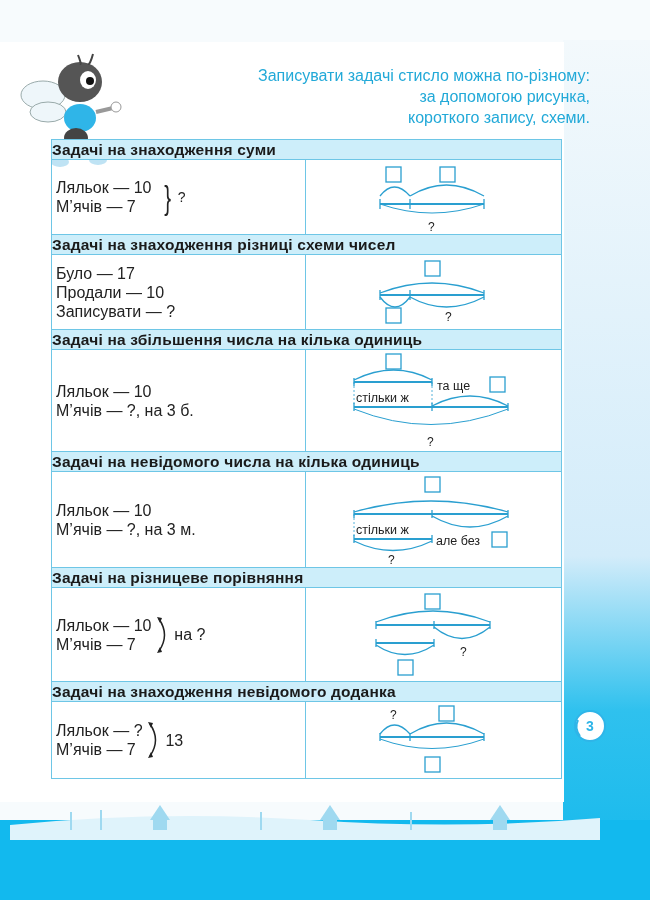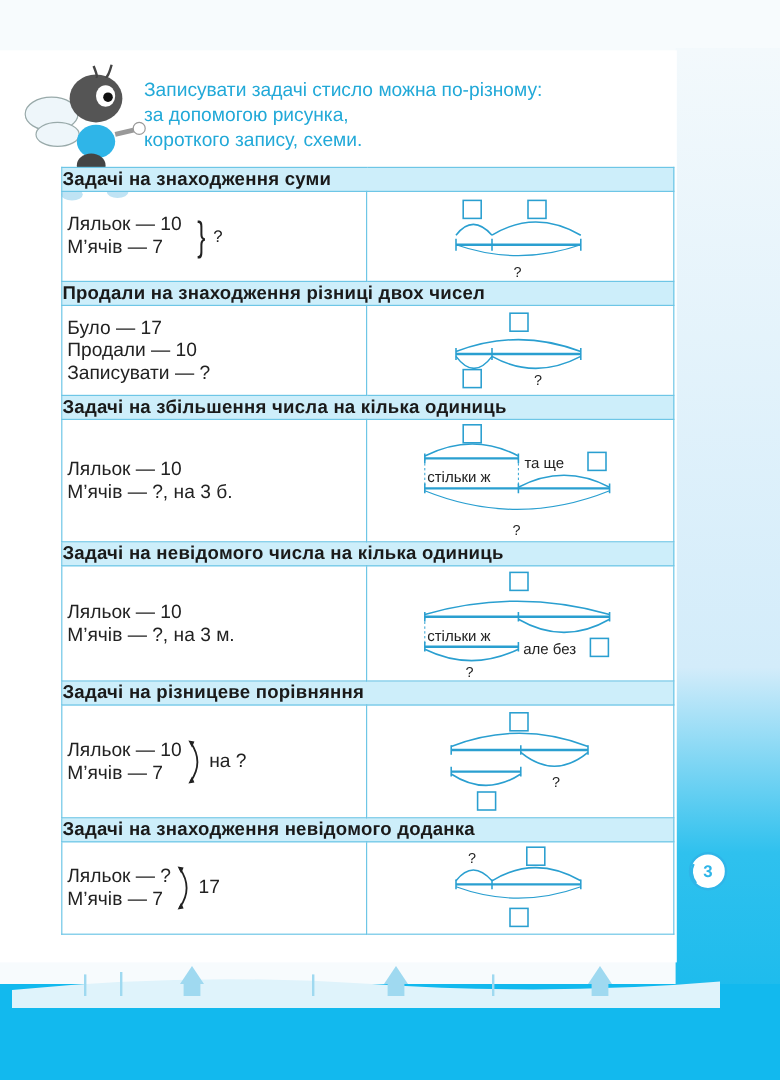--- a/index.html
+++ b/index.html
@@ -1,21 +1,21 @@
 <!DOCTYPE html>
 <html><head>
 <meta charset="utf-8">
 <style>
   html,body{margin:0;padding:0;}
   body{width:650px;height:900px;position:relative;overflow:hidden;background:#f7fbfd;font-family:"Liberation Sans",sans-serif;}
   .right-band{position:absolute;left:563px;top:40px;width:87px;height:860px;background:linear-gradient(#f3f9fc 0%,#d3ecfa 60%,#2fc1ee 78%,#12b8ec 100%);}
   .page{position:absolute;left:0;top:42px;width:564px;height:760px;background:#fff;}
   .bottom-band{position:absolute;left:0;top:820px;width:650px;height:80px;background:#12b9ee;}
   .scenery{position:absolute;left:10px;top:790px;width:590px;height:50px;}
-  .intro{position:absolute;left:120px;top:65px;width:470px;text-align:left;color:#22a9d8;font-size:16px;line-height:21px;}
+  .intro{position:absolute;left:120px;top:65px;width:470px;text-align:right;color:#22a9d8;font-size:16px;line-height:21px;}
   .bee{position:absolute;left:18px;top:50px;width:110px;height:120px;}
   table.tasks{position:absolute;left:51px;top:139px;width:511px;border-collapse:collapse;}
   table.tasks td{border:1px solid #6ec6e6;padding:0;vertical-align:middle;}
   td.hdr{background:#cdeefa;text-align:left;font-weight:bold;font-size:15.5px;height:19px;color:#1a1a1a;letter-spacing:0.2px;}
   td.left{width:255px;font-size:16px;line-height:19px;color:#222;padding-left:4px !important;position:relative;}
   td.right{position:relative;}
   .lines div{white-space:nowrap;}
   svg{display:block;}
   .page-num{position:absolute;left:570px;top:708px;width:40px;height:40px;}
 </style>
@@ -91,21 +91,21 @@
               <line x1="104" y1="39" x2="104" y2="49"></line>
               <line x1="178" y1="39" x2="178" y2="49"></line>
           <path d="M74 44 Q126 62 178 44" stroke-width="1"></path>
         </g>
         <text x="122" y="71" font-size="12" fill="#222" font-family="Liberation Sans, sans-serif">?</text>
       </svg>
     </td>
   </tr>
 
   <tr>
-        <td class="hdr" colspan="2">Продали на знаходження  різниці двох чисел</td>
+        <td class="hdr" colspan="2">Задачі на знаходження  різниці схеми чисел</td>
       </tr>
   <tr style="height:74px">
     <td class="left">
       <div class="lines">
         <div>Було — 17</div>
         <div>Продали — 10</div>
         <div>Записувати — ?</div>
       </div>
     </td>
     <td class="right">
@@ -237,21 +237,21 @@
   <tr style="height:76px">
     <td class="left">
       <div class="lines" style="display:inline-block;vertical-align:middle">
         <div>Ляльок — ?</div>
         <div>М’ячів — 7</div>
       </div>
       <svg width="14" height="40" style="display:inline-block;vertical-align:middle">
         <path d="M3 4 Q14 20 3 36" stroke="#222" fill="none" stroke-width="1.5"></path>
         <path d="M1 2 L6 3 L4 8 Z M1 38 L6 37 L4 32 Z" fill="#222"></path>
       </svg>
-      <span style="vertical-align:middle;font-size:16px;">17</span>
+      <span style="vertical-align:middle;font-size:16px;">13</span>
     </td>
     <td class="right">
       <svg width="255" height="76">
         <g stroke="#2a9fd0" fill="none" stroke-width="1.3">
           <rect x="133" y="4" width="15" height="15"></rect>
           <path d="M74 32 Q88 14 104 32"></path>
               <path d="M104 32 Q140 10 178 32"></path>
           <line x1="74" y1="35" x2="178" y2="35" stroke-width="2"></line>
           <line x1="74" y1="31" x2="74" y2="39"></line>
               <line x1="104" y1="31" x2="104" y2="39"></line>

